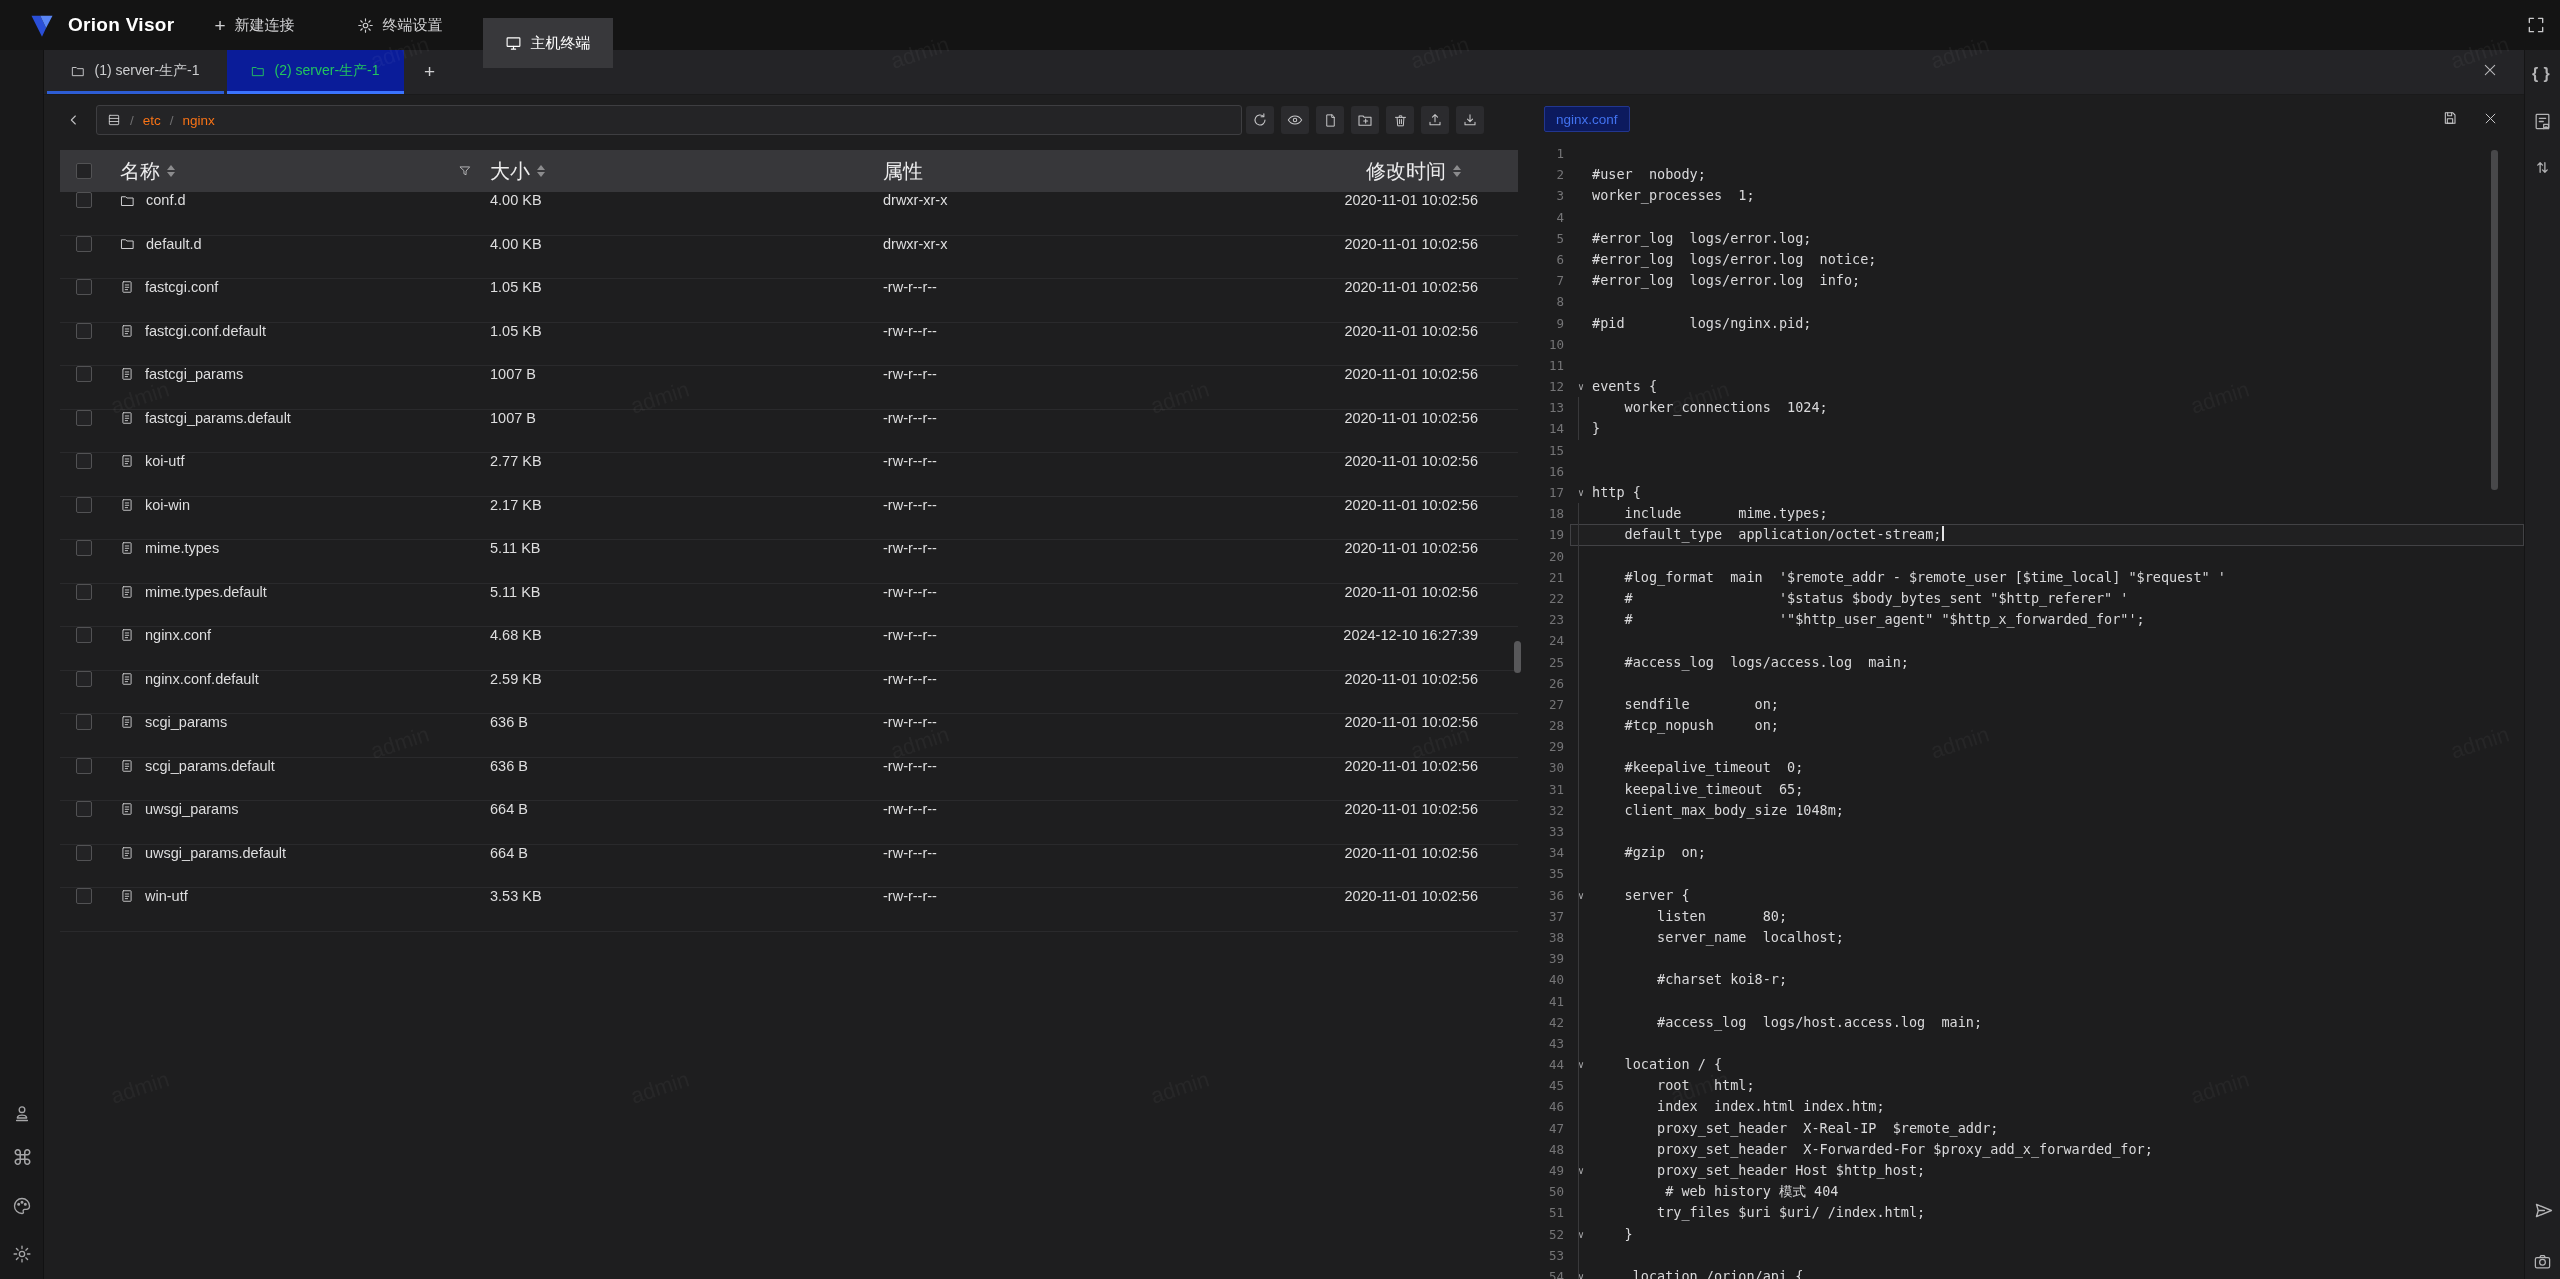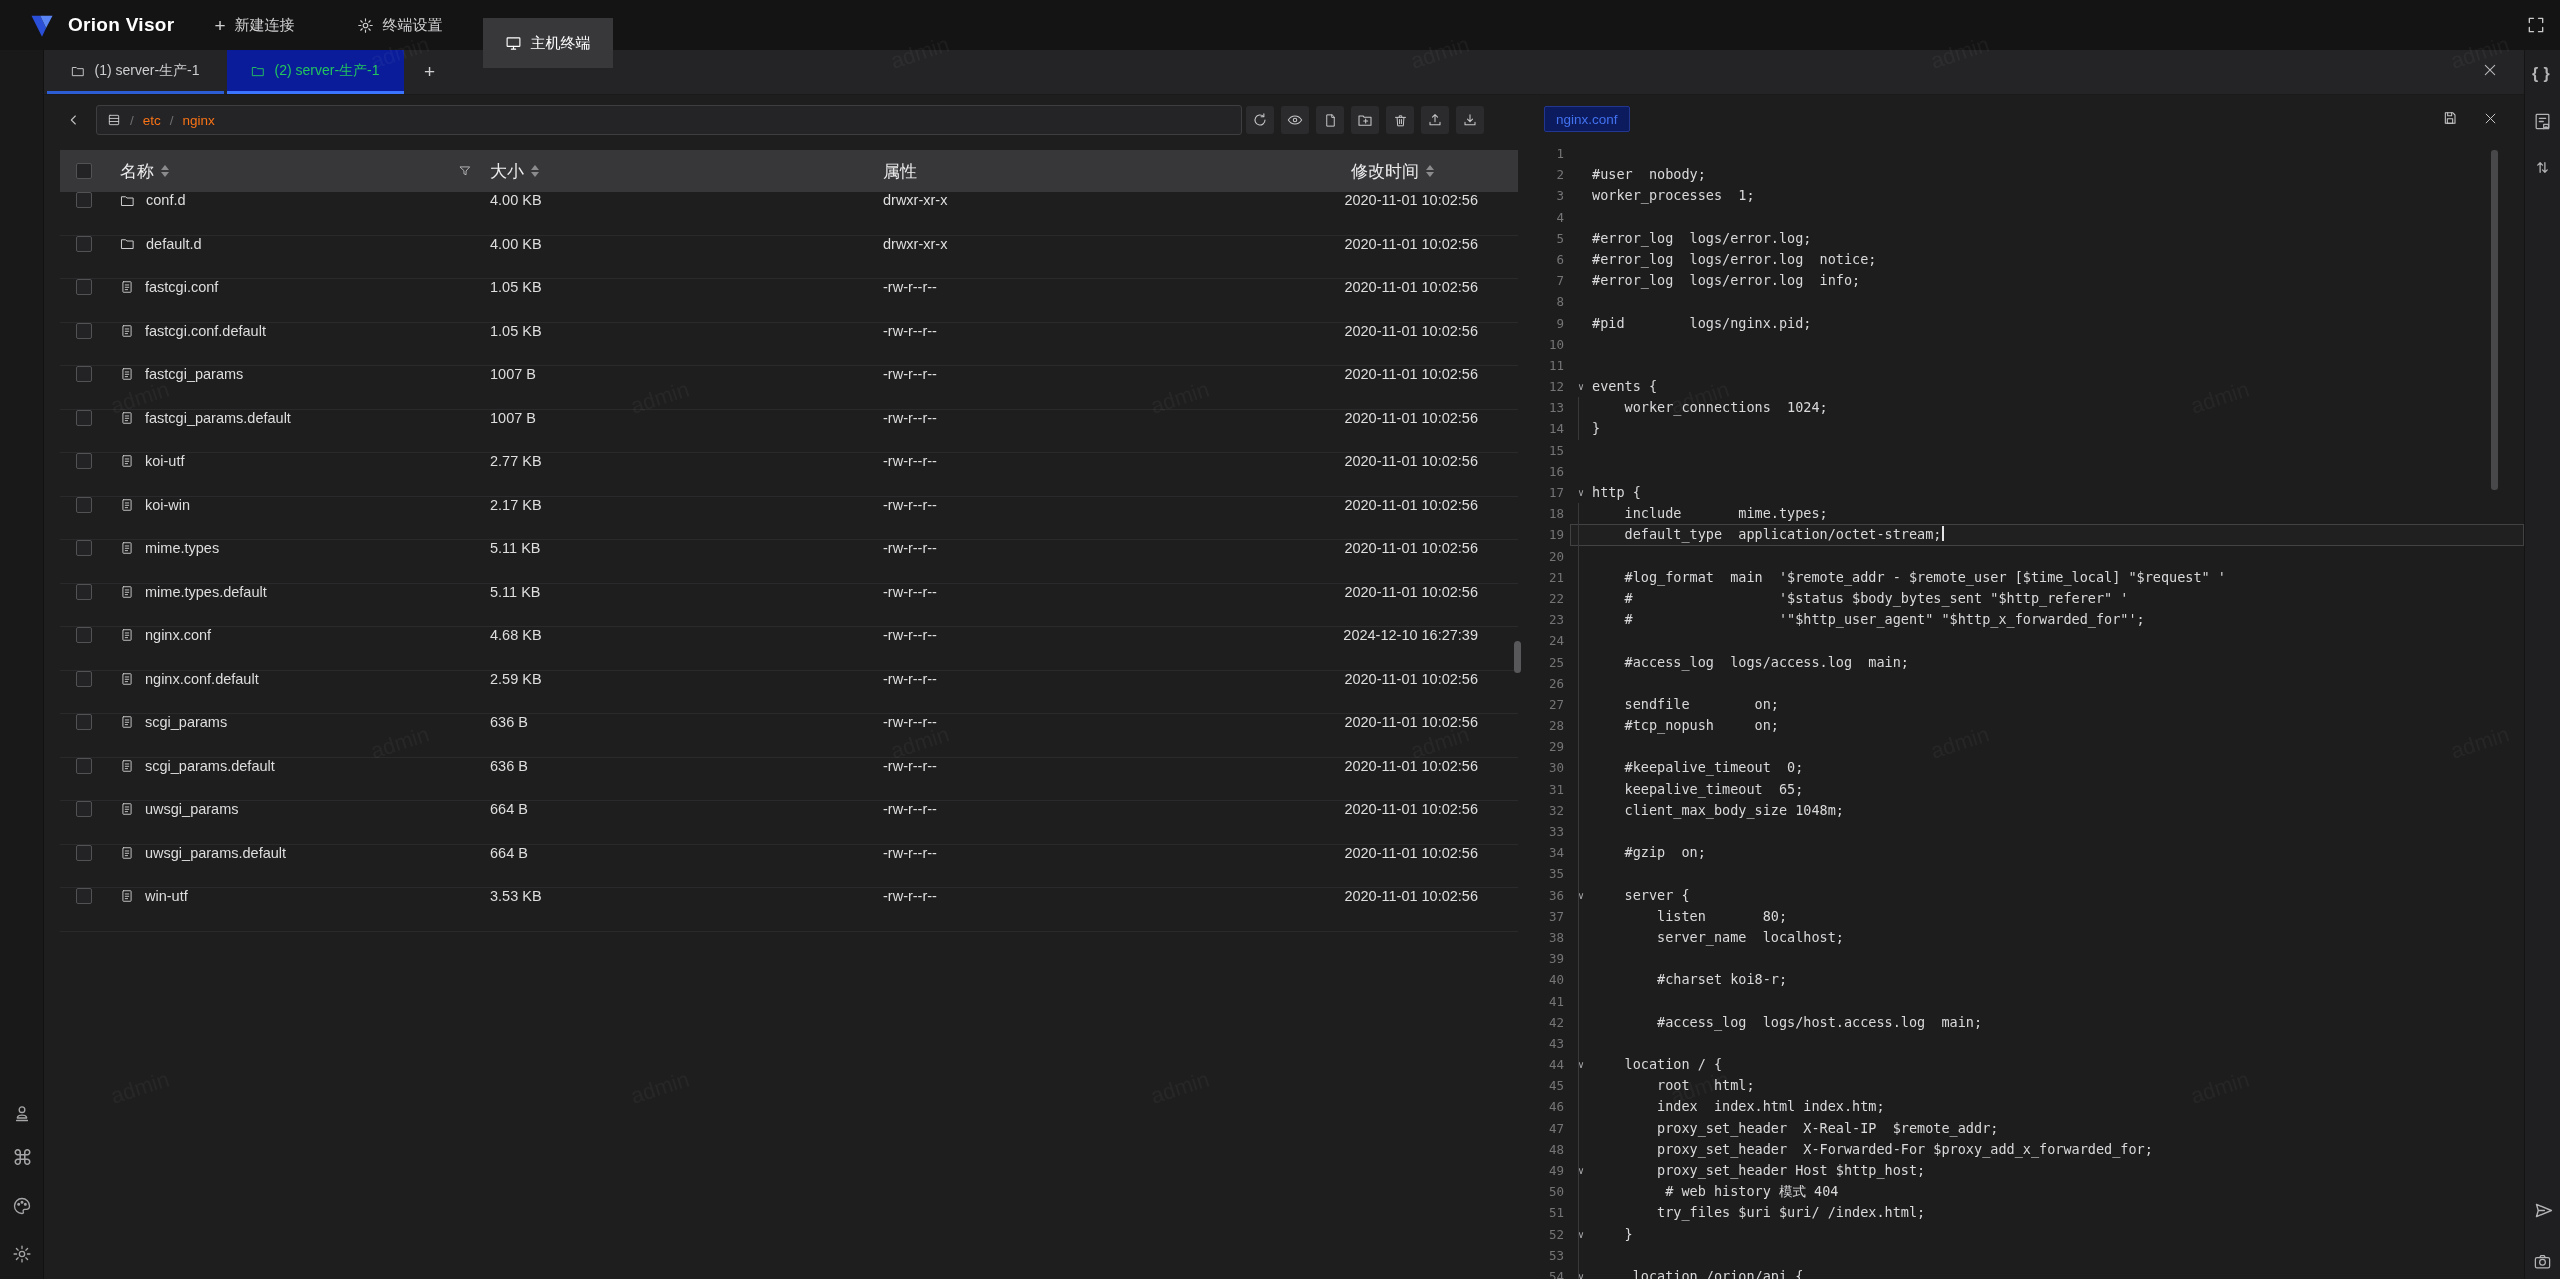--- a/index.html
+++ b/index.html
@@ -52,29 +52,29 @@
     font-size:13.5px; color:#c9c9cb; }
   .crumb-box .seg { color:#f97316; }
   .crumb-box .sep { color:#6f6f71; }
   .factions { position:absolute; right:24px; top:1px; display:flex; gap:7px; }
   .fbtn { width:28px; height:28px; background:#2b2b2e; border-radius:3px; color:#c6c6c8;
     display:flex; align-items:center; justify-content:center; }
 
   
   .ftable { position:absolute; left:16px; top:55px; width:1458px; }
   .thead { display:flex; align-items:center; height:42px; background:#37373a; color:#ededee;
-    font-size:17px; position:relative; }
+    font-size:20px; position:relative; }
   .trow { display:flex; align-items:flex-start; height:43.5px; border-bottom:1px solid #2a2a2c;
     color:#dededf; font-size:14.5px; }
   .c-check { width:48px; display:flex; justify-content:center; }
   .c-name  { width:382px; display:flex; align-items:center; gap:11px; padding-left:12px; position:relative; }
   .c-size  { width:393px; }
   .c-attr  { width:417px; }
   .c-time  { flex:1; text-align:right; padding-right:40px; }
-  .thead .c-time { padding-right:84px; }
+  .thead .c-time { padding-right:57px; }
   .cb { width:16px; height:16px; border:1px solid #525254; border-radius:2px; background:#232325; }
   .sorter { display:inline-flex; flex-direction:column; gap:2px; margin-left:7px; vertical-align:middle; }
   .sorter i { width:0; height:0; border-left:4px solid transparent; border-right:4px solid transparent; }
   .sorter .up { border-bottom:5px solid #8b8b8d; }
   .sorter .dn { border-top:5px solid #8b8b8d; }
   .hflex { display:flex; align-items:center; }
   .funnel { position:absolute; right:18px; color:#b9b9bb; }
   .ficon { color:#cdcdcf; }
 
   

